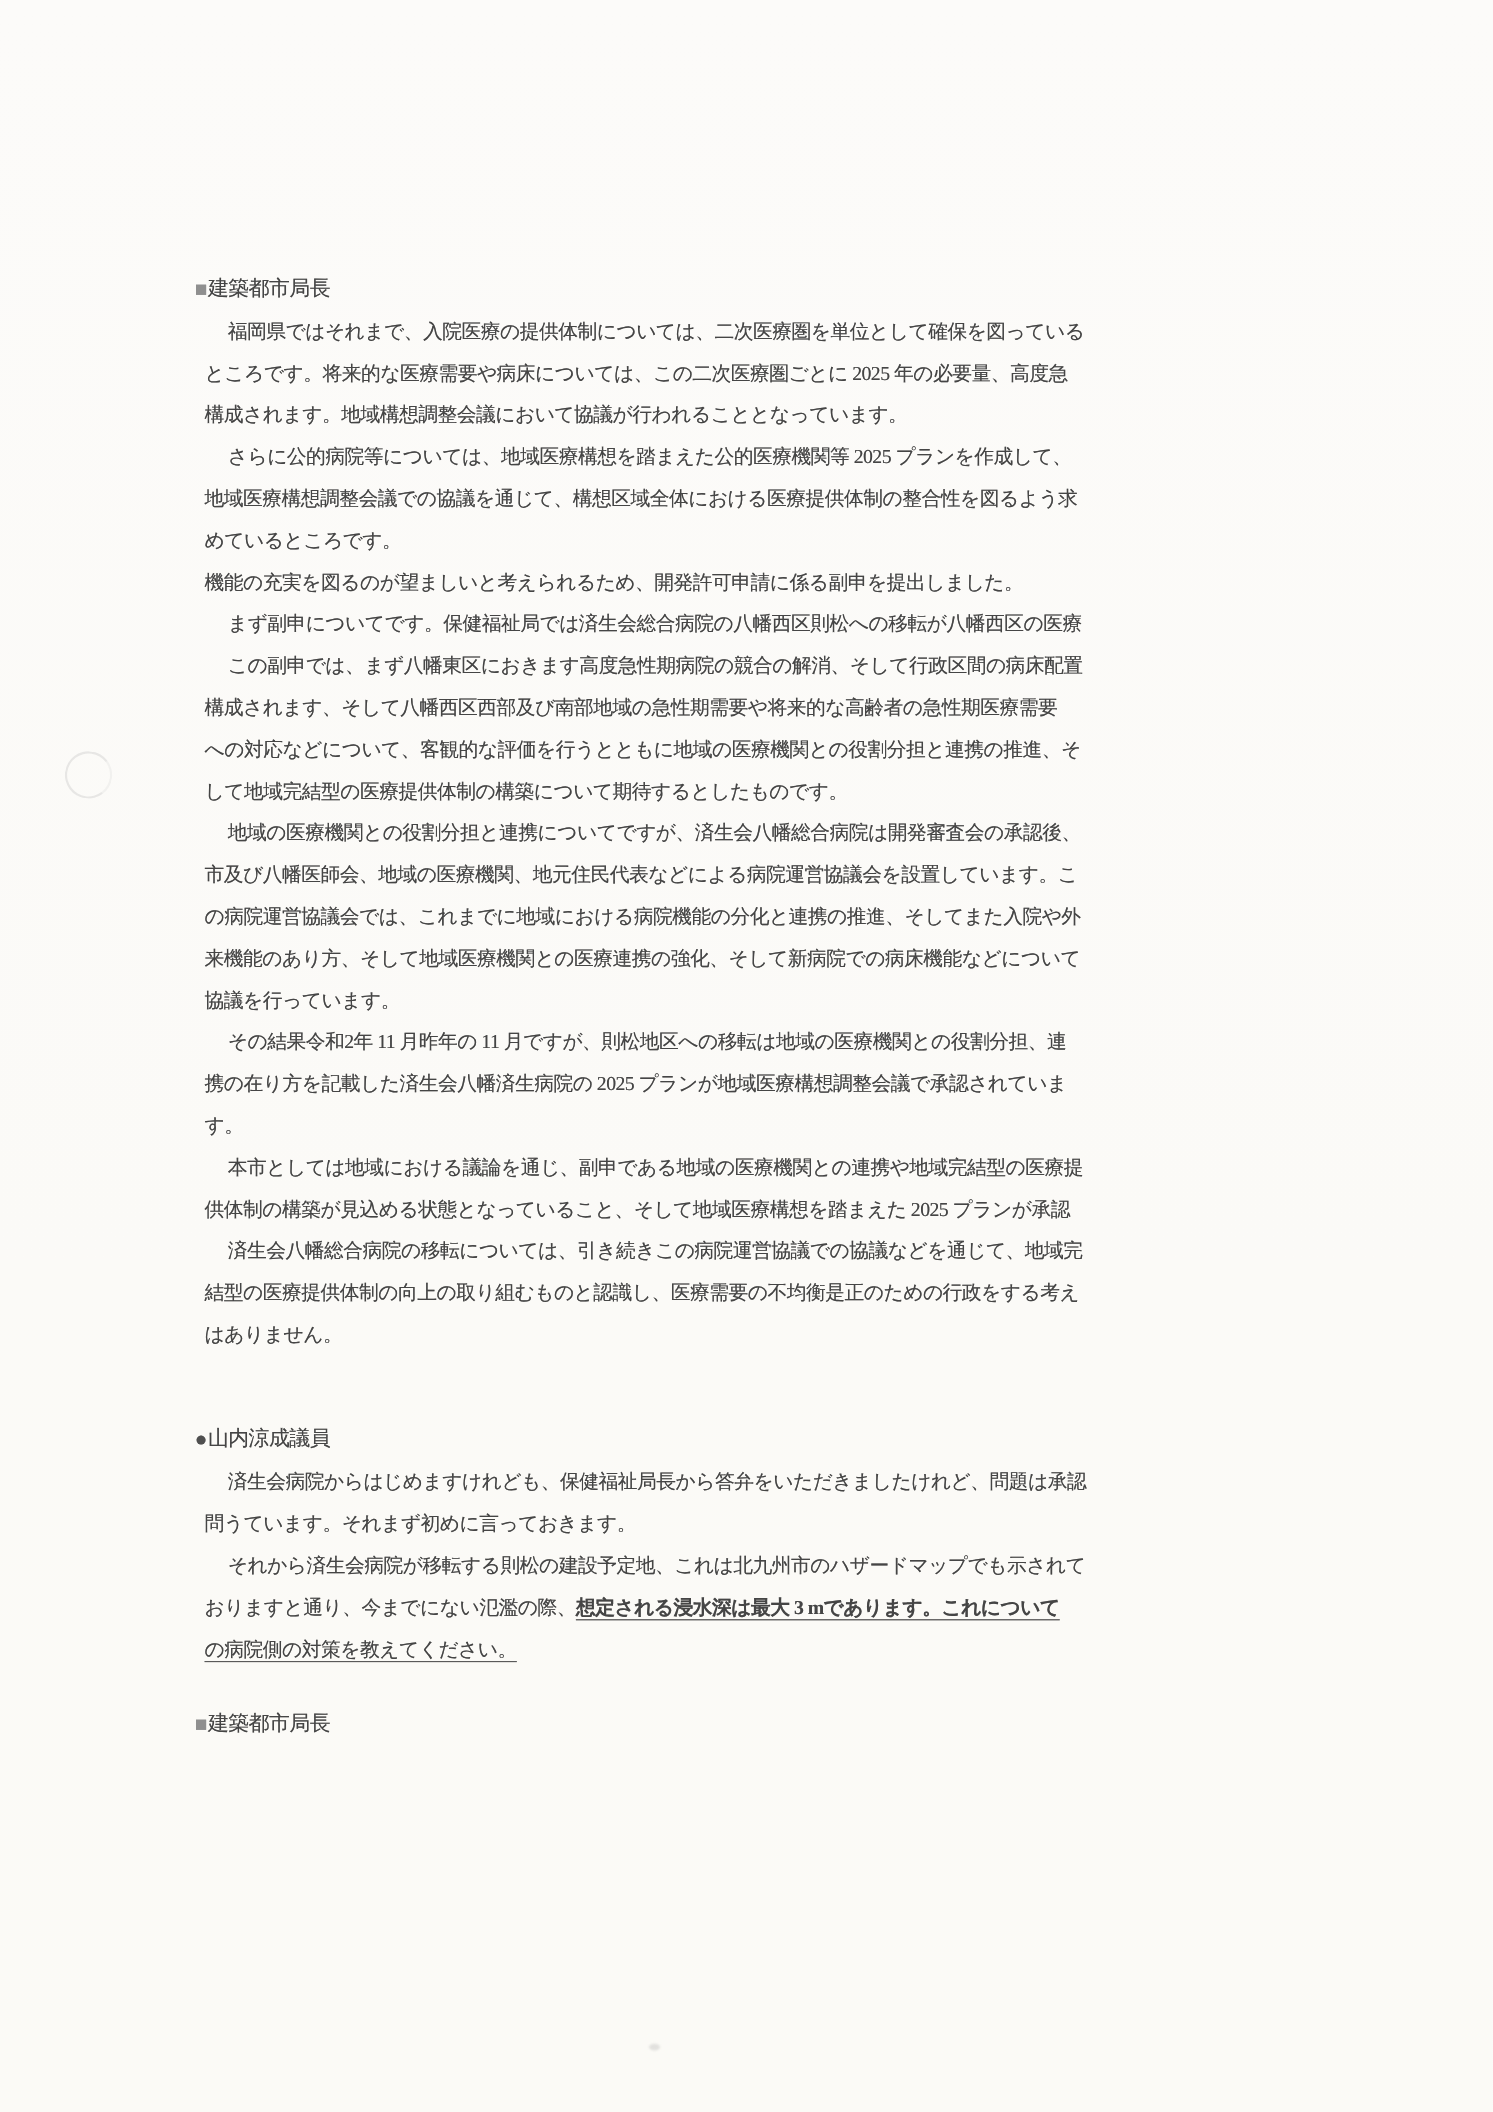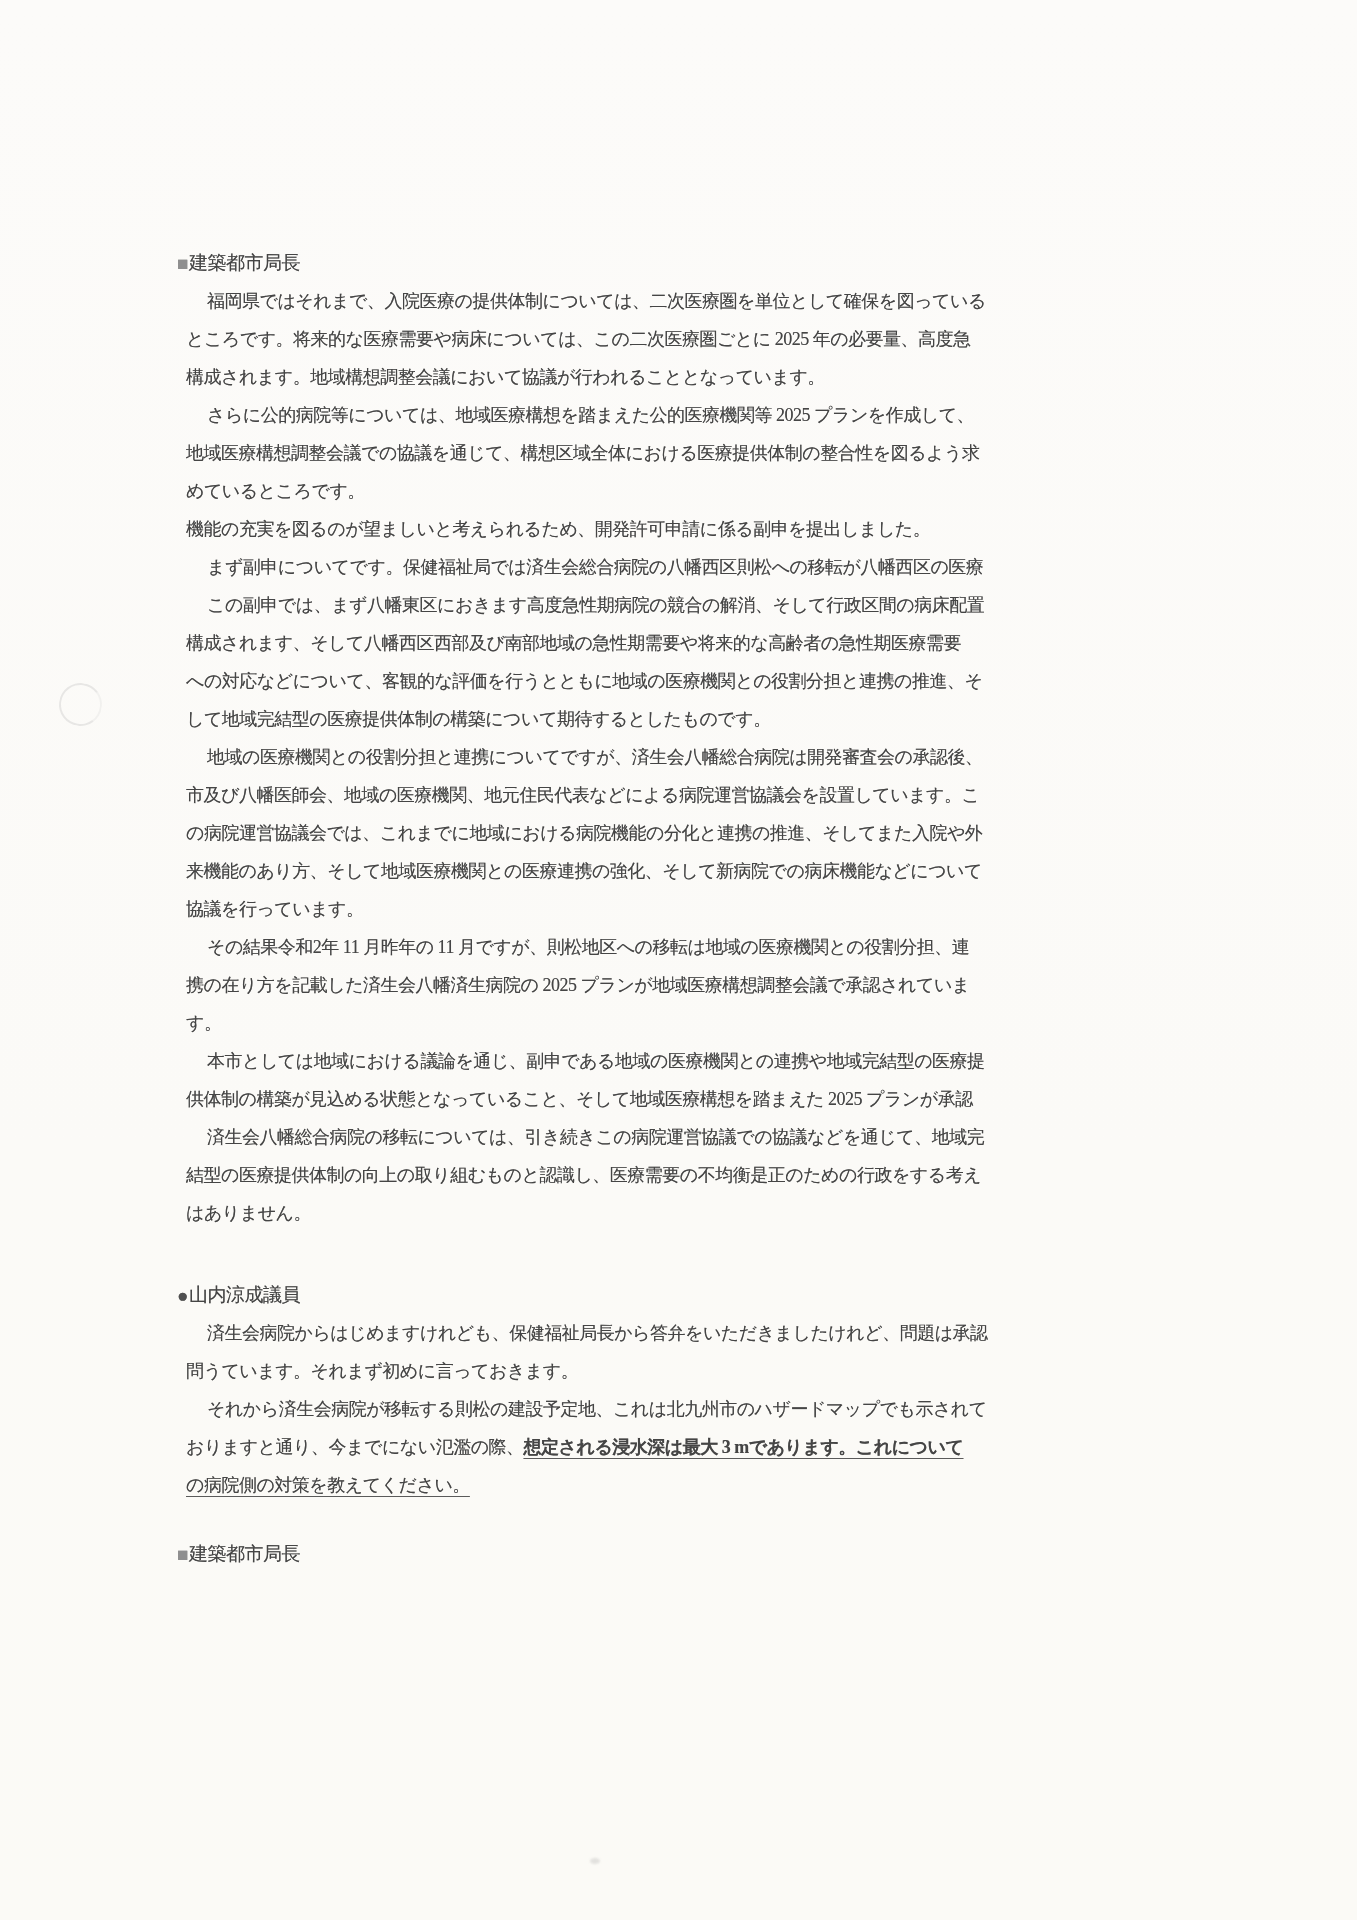--- a/index.html
+++ b/index.html
@@ -20,21 +20,21 @@
     font-size:18px;
     line-height:38px;
     color:#454545;
     letter-spacing:-0.5px;
     text-shadow:0 0 0.5px rgba(70,70,70,0.55);
   }
   .line{height:38px;white-space:nowrap;}
   .line.indent{padding-left:21px;}
   .heading{margin-left:-9px;font-size:19px;}
   .heading .bullet{display:inline-block;margin-right:1px;transform:translateY(1px);}
-  .heading.gap1{margin-top:44px;}
+  .heading.gap1{margin-top:58px;}
   .heading.gap2{margin-top:31px;}
   .u{
     text-decoration:underline;
     text-decoration-thickness:1px;
     text-underline-offset:5px;
     text-decoration-color:rgba(90,90,90,0.75);
   }
   
   .artifact-circle{
     position:absolute;left:59px;top:683px;width:39px;height:39px;

